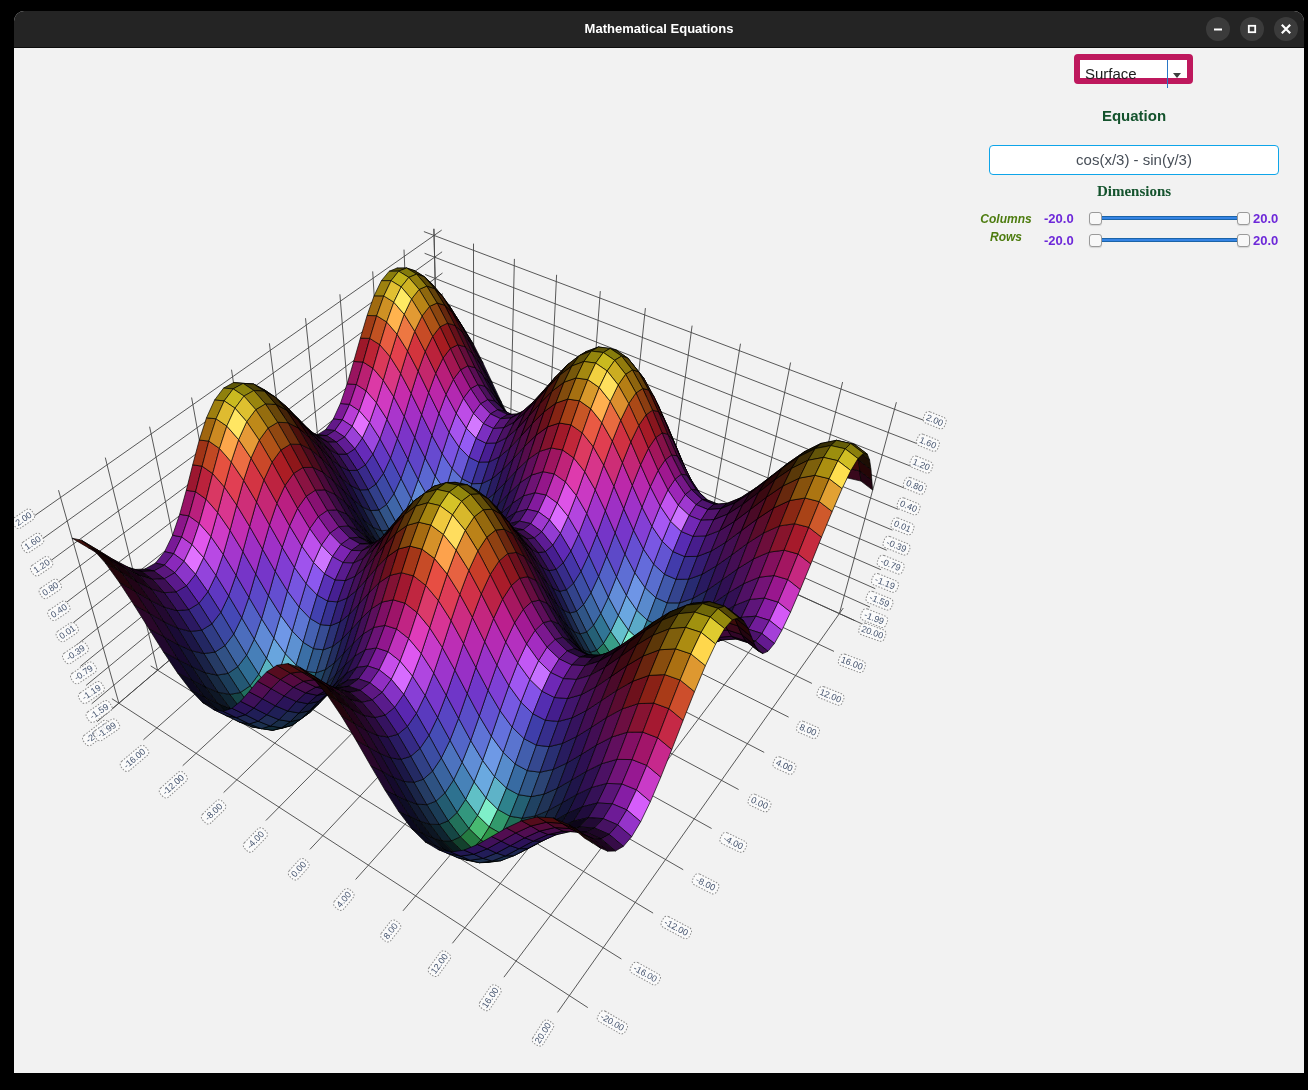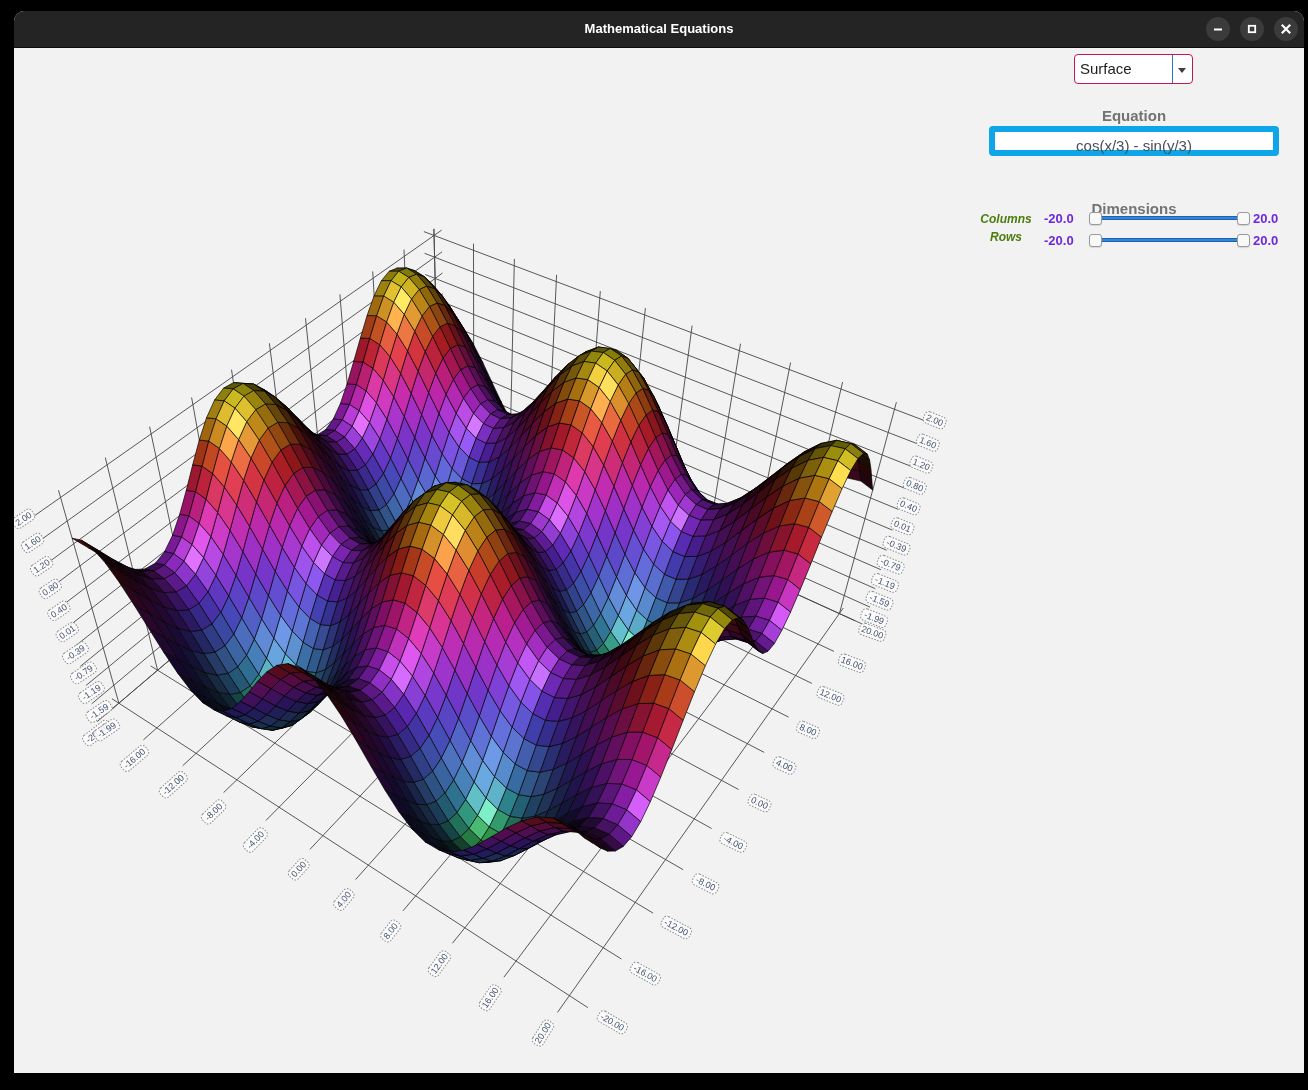--- a/index.html
+++ b/index.html
@@ -3,26 +3,26 @@
 <style>
 * { margin:0; padding:0; box-sizing:border-box; }
 html,body { width:1308px; height:1090px; background:#000; font-family:"Liberation Sans", sans-serif; }
 .win { position:absolute; left:14px; top:11px; width:1290px; height:1062px; border-radius:10px 10px 0 0; overflow:hidden; background:#f2f2f2;}
 .titlebar { position:absolute; left:0; top:0; width:100%; height:37px; background:#242424; border-bottom:1px solid #0d0d0d;}
 .title { position:absolute; width:100%; text-align:center; top:10px; color:#fff; font-weight:bold; font-size:13px; }
 .wbtn { position:absolute; top:6px; width:24px; height:24px; border-radius:50%; background:#3b3b3b; }
 .wbtn svg { position:absolute; left:0; top:0; }
 .content { position:absolute; left:0; top:38px; width:1280px; height:1024px; background:#f2f2f2; }
 .plot { position:absolute; left:0; top:0; }
-.combo { position:absolute; left:1060px; top:5px; width:119px; height:30px; background:#fff; border:1px solid #be185d; border-radius:4px; }
+.combo { position:absolute; left:1060px; top:5px; width:119px; height:30px; background:#fff; border:6px solid #be185d; border-radius:4px; }
 .combo .txt { position:absolute; left:5px; top:5px; font-size:15px; color:#1d1d1d; }
 .combo .sep { position:absolute; right:19px; top:0px; width:1px; height:28px; background:#2a76c6; }
 .combo .arr { position:absolute; right:6px; top:13px; width:0; height:0; border-left:4.5px solid transparent; border-right:4.5px solid transparent; border-top:5px solid #3d3d3d; }
-.h1 { position:absolute; font-weight:bold; font-size:15px; color:#737373; width:290px; text-align:center; left:975px;}
-.entry { position:absolute; left:975px; top:77px; width:290px; height:30px; background:#fff; border:6px solid #0ea5e9; border-radius:4px; font-size:15px; color:#474e57; text-align:center; line-height:28px;}
+.h1 { position:absolute; font-weight:bold; font-size:15px; color:#14532d; width:290px; text-align:center; left:975px;}
+.entry { position:absolute; left:975px; top:96px; width:290px; height:30px; background:#fff; border:1px solid #0ea5e9; border-radius:4px; font-size:15px; color:#474e57; text-align:center; line-height:28px;}
 .dimlab { position:absolute; font-style:italic; font-weight:bold; font-size:12px; color:#4d7c0f; text-align:center; }
 .dimval { position:absolute; font-weight:bold; font-size:13px; color:#6d28d9; }
 .track { position:absolute; height:4px; background:#3584e4; border:1px solid #1c64a8; border-radius:3px;}
 .handle { position:absolute; width:13px; height:13px; background:#f8f8f8; border:1px solid #9a9a9a; border-radius:3px; box-shadow:0 1px 1px rgba(0,0,0,0.12);}
 </style></head>
 <body>
 <div class="win">
  <div class="titlebar">
   <div class="title">Mathematical Equations</div>
   <div class="wbtn" style="right:74px;">
@@ -1892,21 +1892,21 @@
             </g>
 </g>
         </svg></div>
   <div class="combo">
         <span class="txt">Surface</span>
         <span class="sep"></span>
         <span class="arr"></span>
       </div>
   <div class="h1" style="top:58px;">Equation</div>
   <div class="entry">cos(x/3) - sin(y/3)</div>
-  <div class="h1" style="top:151px;">Dimensions</div>
+  <div class="h1" style="top:134px;font-family:Liberation Serif, serif;">Dimensions</div>
   <div class="dimlab" style="left:892px; top:163px; width:200px;">Columns</div>
   <div class="dimlab" style="left:892px; top:181px; width:200px;">Rows</div>
   <div class="dimval" style="left:1030px; top:162px;">-20.0</div>
   <div class="dimval" style="left:1030px; top:184px;">-20.0</div>
   <div class="track" style="left:1076px; top:167px; width:160px;"></div>
   <div class="track" style="left:1076px; top:189px; width:160px;"></div>
   <div class="handle" style="left:1075px; top:163px;"></div>
   <div class="handle" style="left:1223px; top:163px;"></div>
   <div class="handle" style="left:1075px; top:185px;"></div>
   <div class="handle" style="left:1223px; top:185px;"></div>

